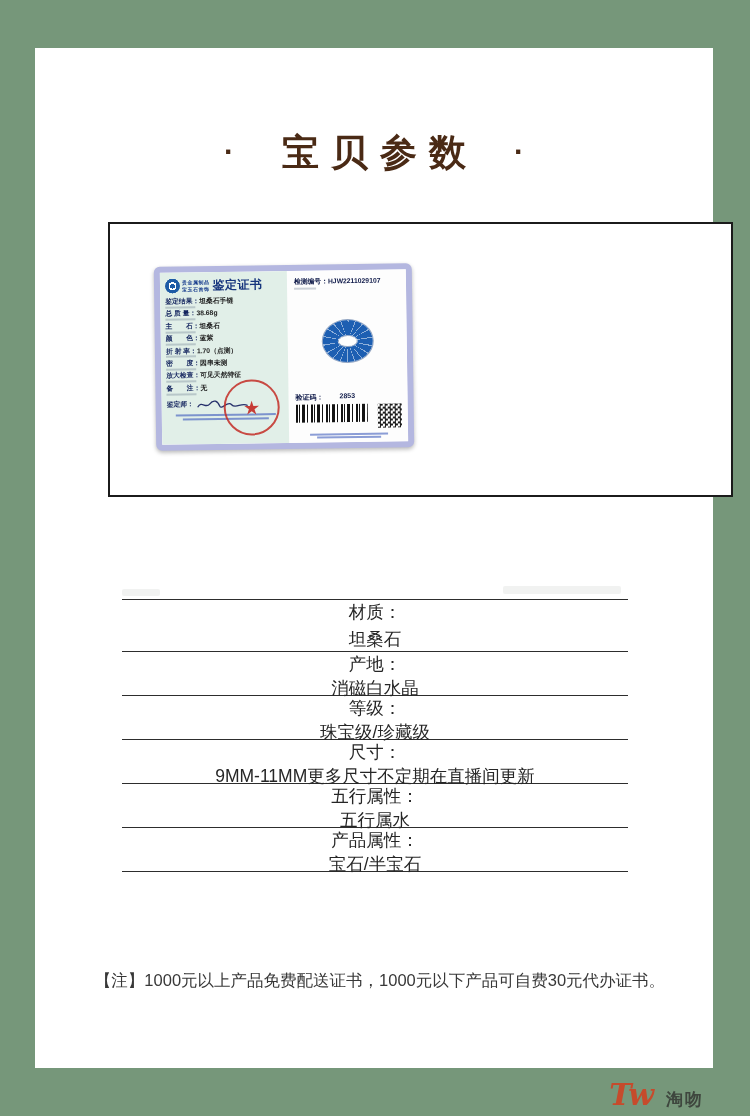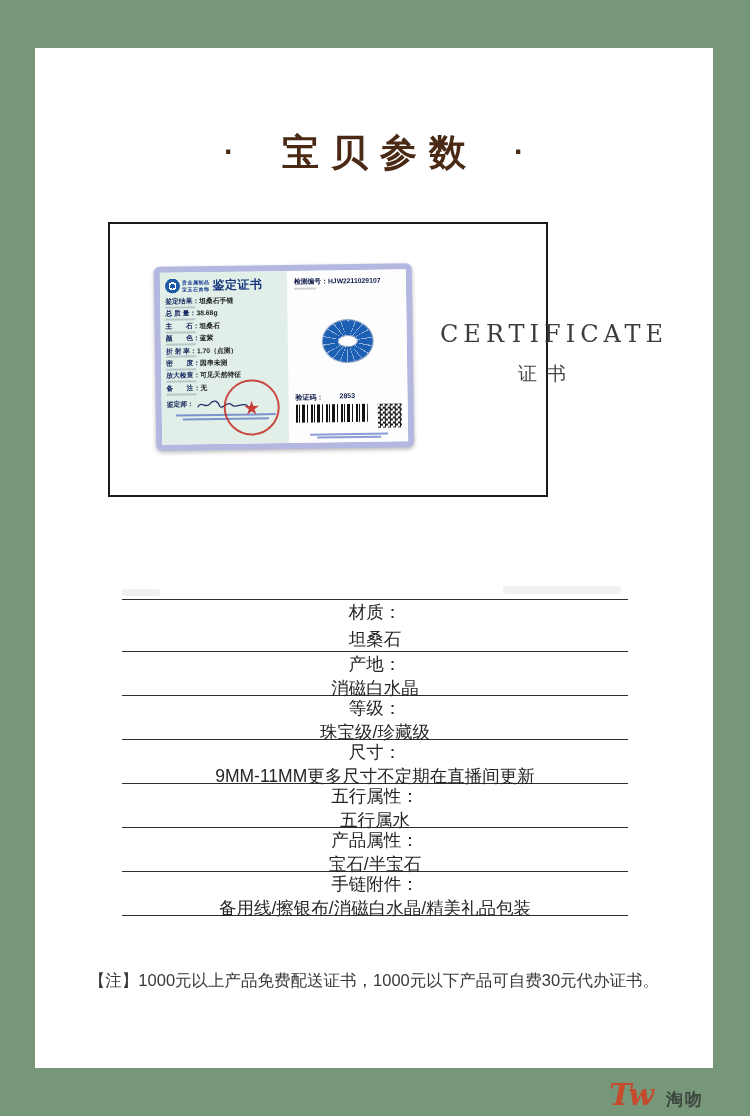--- a/index.html
+++ b/index.html
@@ -7,21 +7,21 @@
   body { font-family:"Liberation Sans", sans-serif; }
   .page { position:relative; width:750px; height:1116px; background:#76977a; }
   .content { position:absolute; left:35px; top:48px; width:678px; height:1020px; background:#ffffff; }
 
   
   .title-row { position:absolute; left:0; top:82px; width:100%; display:flex; align-items:center; justify-content:center; gap:36px; color:#4a2a15; }
   .title-dot { font-size:30px; font-weight:bold; line-height:1; }
   .title-text { font-family:"DejaVu Serif", serif; font-size:37px; font-weight:bold; letter-spacing:12px; padding-left:12px; line-height:1.2;text-align:right; }
 
   
-  .cert-box { position:absolute; left:73px; top:174px; width:440px; height:275px; border:2px solid #1b1b1b; background:#fff; }
+  .cert-box { position:absolute; left:73px; top:174px; width:625px; height:275px; border:2px solid #1b1b1b; background:#fff; }
 
   .cert-card { position:absolute; left:45px; top:41px; width:258px; height:184px; background:#fff; border:6px solid #b4b7e0; border-radius:6px; transform:rotate(-0.8deg); box-shadow:0 2px 4px rgba(0,0,0,.28); }
   .cert-inner { display:flex; width:100%; height:100%; overflow:hidden; }
   .cert-left { width:127px; background:#e1efe8; padding:5px 4px 3px 5px; position:relative; }
   .cert-header { display:flex; align-items:center; gap:2px; }
   .cert-logo { width:15px; height:15px; border-radius:50%; flex:0 0 auto;
     background:radial-gradient(circle at 50% 50%, #1d5ba6 0 2.5px, #ffffff 2.5px 4px, #1d5ba6 4px 7.5px, transparent 7.5px); }
   .cert-org { font-size:5px; font-weight:bold; color:#1a3f8f; line-height:1.25; letter-spacing:.5px; }
   .cert-doctitle { font-family:"DejaVu Serif", serif; font-size:12px; font-weight:bold; color:#16357d; letter-spacing:.5px; margin-left:1px; }
   .cert-fields { margin-top:4px; }
@@ -61,21 +61,21 @@
   .ghost { position:absolute; background:#9aa29c; opacity:.14; border-radius:2px; }
   .g1 { left:87px; top:541px; width:38px; height:7px; }
   .g2 { left:468px; top:538px; width:118px; height:8px; }
 
   .params { position:absolute; left:87px; top:551px; width:506px; border-top:1px solid #2d2d2d; }
   .prow { height:44px; display:flex; align-items:center; justify-content:space-between; border-bottom:1px solid #2d2d2d; font-size:17.5px; color:#262626;flex-direction:column; }
   .prow:first-child { height:52px; }
   .p-label { white-space:nowrap; }
   .p-value { white-space:nowrap; text-align:right; }
 
-  .note { position:absolute; left:0; top:922px; width:100%; text-align:center; font-size:16.5px; color:#383838; }
+  .note { position:absolute; left:6px; top:922px; width:100%; text-align:center; font-size:16.5px; color:#383838; }
 
   
   .watermark { position:absolute; right:46px; bottom:6px; display:flex; align-items:baseline; gap:12px; }
   .wm-logo { font-family:"DejaVu Serif", serif; font-style:italic; font-weight:bold; font-size:30px; color:#c64b2c; line-height:1; }
   .wm-name { font-size:17px; font-weight:bold; color:#3e463e; letter-spacing:2px; line-height:1; }
 </style>
 </head>
 <body>
 
 <div class="page">
@@ -141,24 +141,20 @@
               <div class="qr"></div>
             </div>
             <div class="cert-foot">
               <div class="fl fl3"></div>
               <div class="fl fl4"></div>
             </div>
           </div>
         </div>
       </div>
 
-      <div class="cert-label">
-        <div class="cl-en">CERTIFICATE</div>
-        <div class="cl-cn">证书</div>
-      </div>
     </div>
 
     <div class="ghost g1"></div>
     <div class="ghost g2"></div>
 
     <div class="params">
       <div class="prow">
         <span class="p-label">材质：</span>
         <span class="p-value">坦桑石</span>
       </div>
@@ -175,24 +171,20 @@
         <span class="p-value">9MM-11MM更多尺寸不定期在直播间更新</span>
       </div>
       <div class="prow">
         <span class="p-label">五行属性：</span>
         <span class="p-value">五行属水</span>
       </div>
       <div class="prow">
         <span class="p-label">产品属性：</span>
         <span class="p-value">宝石/半宝石</span>
       </div>
-      <div class="prow">
-        <span class="p-label">手链附件：</span>
-        <span class="p-value">备用线/擦银布/消磁白水晶/精美礼品包装</span>
-      </div>
     </div>
 
     <div class="note">【注】1000元以上产品免费配送证书，1000元以下产品可自费30元代办证书。</div>
   </div>
 
   <div class="watermark">
     <span class="wm-logo">Tw</span>
     <span class="wm-name">淘吻</span>
   </div>
 </div>

